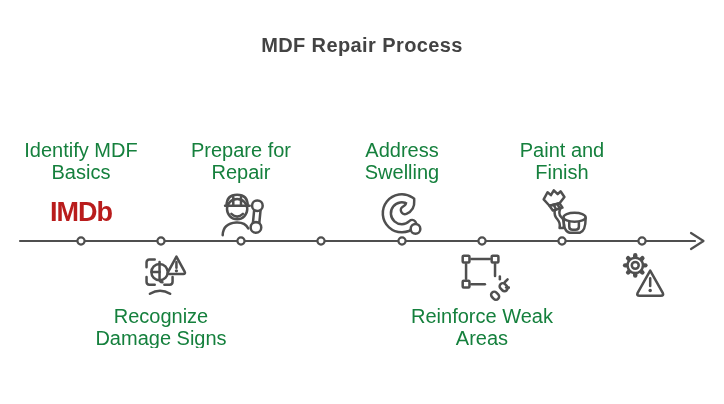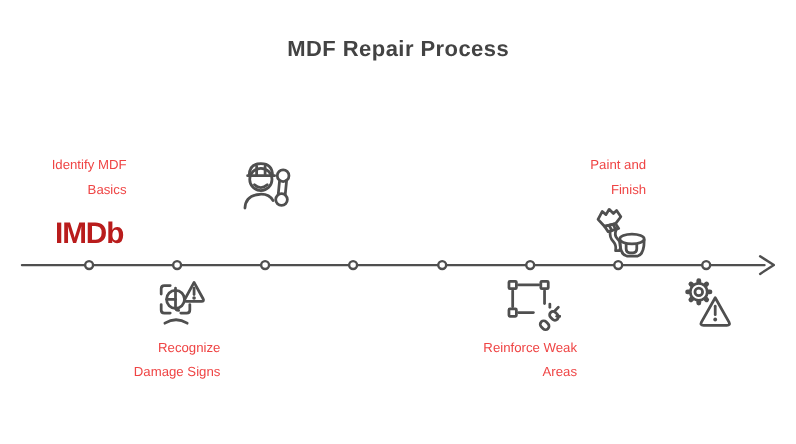--- a/index.html
+++ b/index.html
@@ -26,24 +26,24 @@
   .milestone {
     position: absolute;
     width: 170px;
     display: flex;
     flex-direction: column;
     align-items: center;
   }
   .milestone.above { top: 139px; }
   .milestone.below { top: 247px; }
   .m-label {
-    font-size: 12px;
+    font-size: 20px;
     line-height: 22px;
-    color: #ef4444;
-    text-align: right;
+    color: #15803d;
+    text-align: center;
     white-space: pre-line;
   }
   .above .m-label { height: 46px; }
   .above .m-icon {
     height: 54px;
     display: flex;
     align-items: flex-end;
     justify-content: center;
   }
   .below .m-icon {
@@ -107,38 +107,51 @@
           <path d="M44 15.5 L44 21.5"></path>
           <path d="M44 24.7 L44 24.71" stroke-width="3.4"></path>
         </g>
       </svg>
     </div>
     <div class="m-label">Recognize
 Damage Signs</div>
   </div>
 
   <div class="milestone above" style="left:156px">
+    <div class="m-label">Prepare for
+Repair</div>
     <div class="m-icon">
       <svg width="54" height="54" viewBox="0 0 56 56">
         <g stroke="#4f4f4f" stroke-width="2.6" fill="none" stroke-linecap="round" stroke-linejoin="round">
           <circle cx="24" cy="25" r="10.5"></circle>
           <path d="M13 21.5 Q13 10 24 10 Q35 10 35 21.5"></path>
           <path d="M11.5 21.5 L37 21.5"></path>
           <path d="M20 12.5 L20 20.5 M28 12.5 L28 20.5"></path>
           <path d="M18 30 Q24 35.5 30 30"></path>
           <path d="M9 52 Q9.5 40 23 39 Q32 38.5 35.5 45"></path>
           <circle cx="45" cy="21.5" r="5.5"></circle>
           <circle cx="43.5" cy="44" r="5.5"></circle>
           <path d="M41.6 26.5 L40.4 39 M48.3 26 L47 39.2"></path>
         </g>
       </svg>
     </div>
   </div>
 
 
+  <div class="milestone above" style="left:317px">
+    <div class="m-label">Address
+Swelling</div>
+    <div class="m-icon">
+      <svg width="54" height="54" viewBox="0 0 56 56">
+        <path d="M31 26 Q37 23.5 36.5 16.5 A15.5 15.5 0 1 0 38.5 40.5" stroke="#4f4f4f" stroke-width="11" fill="none" stroke-linecap="round"></path>
+        <path d="M31 26 Q37 23.5 36.5 16.5 A15.5 15.5 0 1 0 38.5 40.5" stroke="#ffffff" stroke-width="5.8" fill="none" stroke-linecap="round"></path>
+        <circle cx="42" cy="45.5" r="5" fill="#ffffff" stroke="#4f4f4f" stroke-width="2.6"></circle>
+      </svg>
+    </div>
+  </div>
 
   <div class="milestone below" style="left:397px">
     <div class="m-icon">
       <svg width="56" height="56" viewBox="0 0 58 58">
         <g stroke="#4f4f4f" stroke-width="2.6" fill="none" stroke-linecap="round" stroke-linejoin="round">
           <path d="M18 12.5 L37 12.5"></path>
           <path d="M12.5 18 L12.5 33"></path>
           <path d="M18 38.5 L32 38.5"></path>
           <path d="M42.5 18 L42.5 30"></path>
           <rect x="9" y="9" width="7" height="7" rx="1" fill="#ffffff"></rect>

